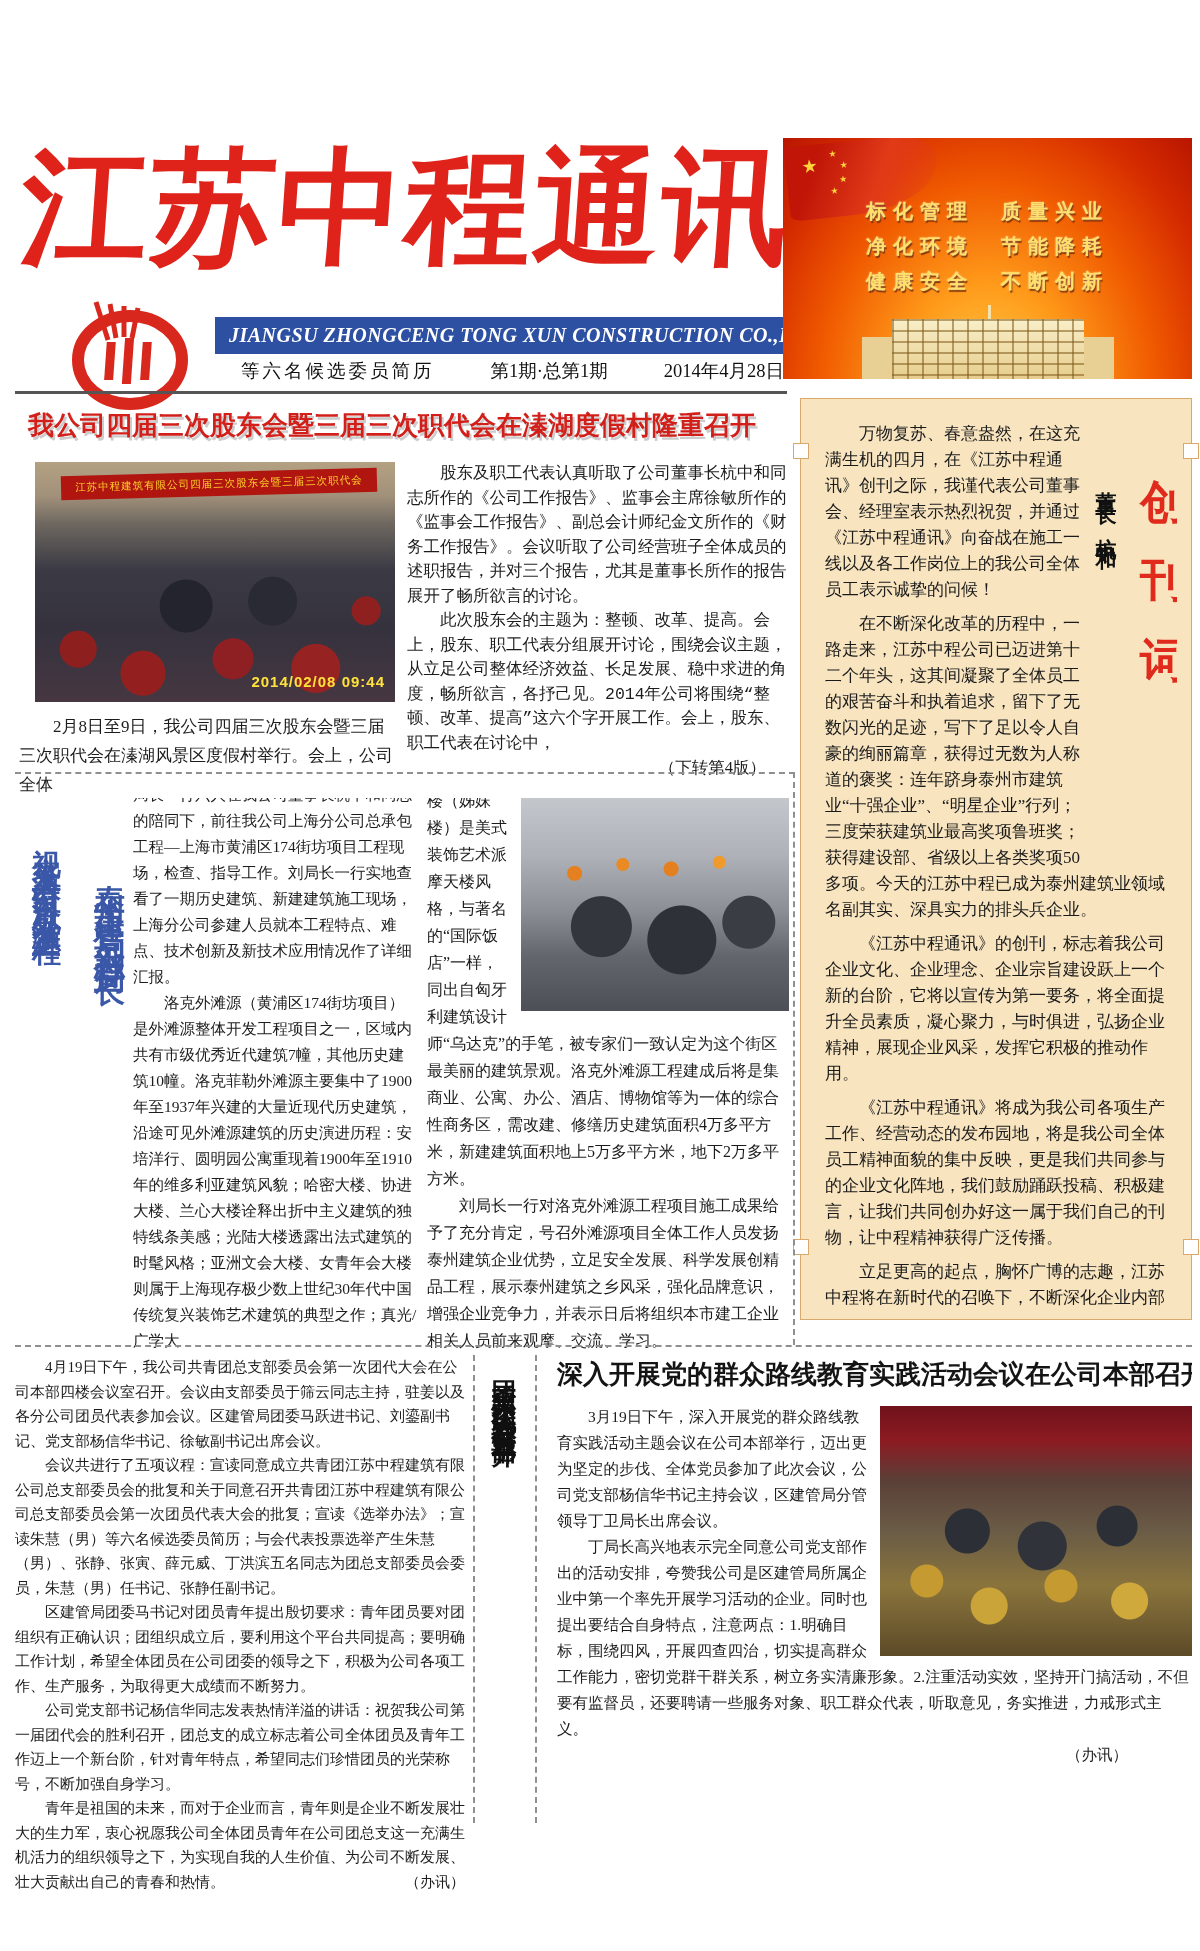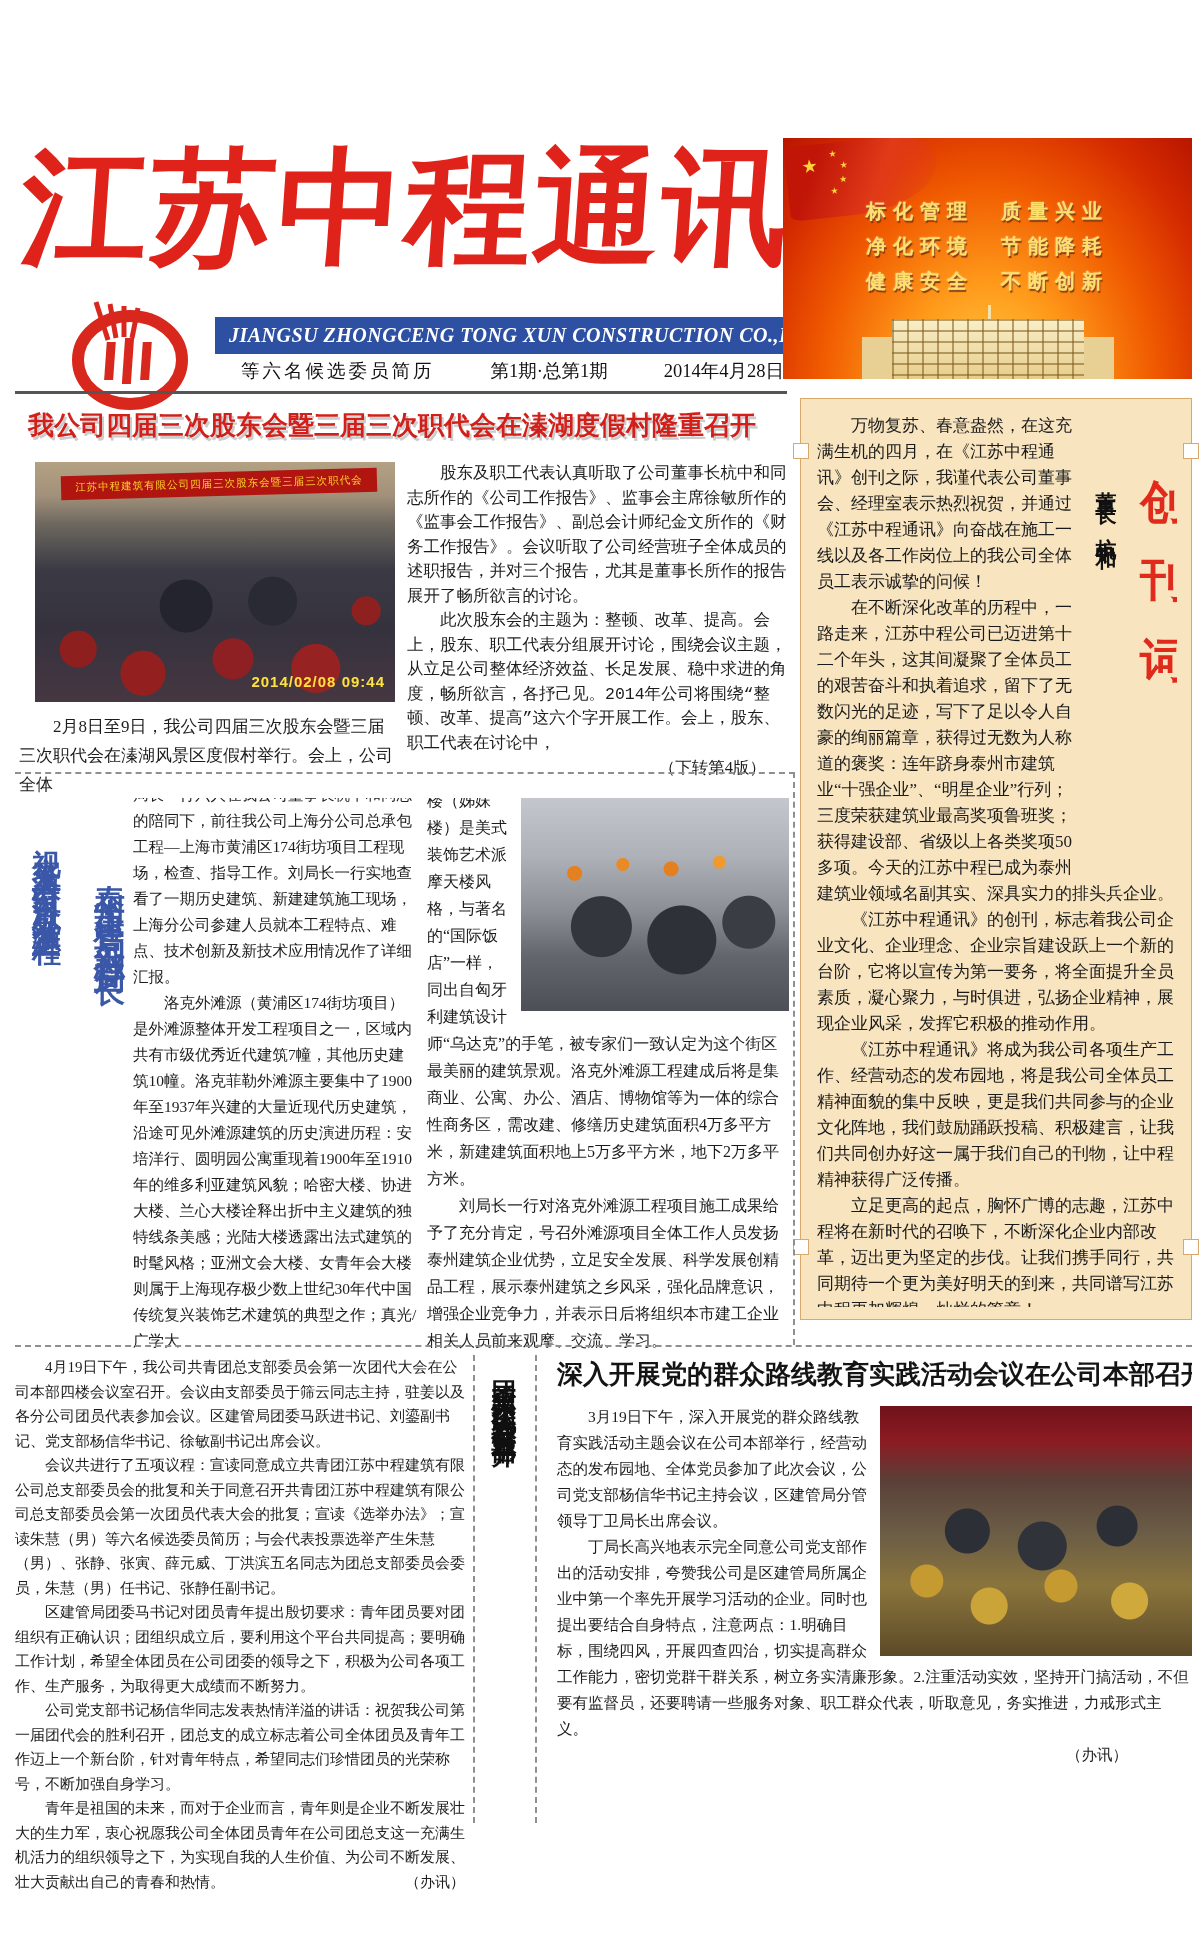--- a/index.html
+++ b/index.html
@@ -80,21 +80,21 @@
   .fw-c-tl{left:-8px;top:44px;} .fw-c-tr{right:-8px;top:44px;}
   .fw-c-bl{left:-8px;bottom:64px;} .fw-c-br{right:-8px;bottom:64px;}
   .fw-inner{position:absolute;left:16px;right:14px;top:14px;bottom:12px;overflow:hidden;
     font-size:17px;line-height:26px;color:#1a1a1a;}
   .fw-title-block{float:right;width:96px;height:452px;position:relative;}
   .fw-title{position:absolute;right:0;top:30px;height:420px;writing-mode:vertical-rl;
     font-size:46px;font-weight:700;color:#e02a1c;letter-spacing:78px;
     font-family:"DejaVu Serif",serif;}
   .fw-byline{position:absolute;right:58px;top:62px;writing-mode:vertical-rl;font-size:21px;
     font-weight:600;letter-spacing:6px;color:#111;}
-  .fw-inner p{margin:0;text-indent:2em;}
+  .fw-inner p{margin:8px;text-indent:2em;}
 
   
   .article2{position:absolute;left:15px;top:772px;width:780px;height:573px;box-sizing:border-box;
     border-top:2px dashed #8f8f8f;border-right:2px dashed #8f8f8f;}
   .a2-strip{position:absolute;writing-mode:vertical-rl;color:#3b57a8;font-weight:700;
     font-family:"DejaVu Serif",serif;}
   .a2-strip-who{left:74px;top:86px;height:480px;font-size:31px;letter-spacing:9px;}
   .a2-strip-action{left:12px;top:52px;height:530px;font-size:29px;letter-spacing:7px;}
   .a2-main{position:absolute;left:118px;top:24px;width:656px;height:556px;display:flex;overflow:hidden;align-items:flex-end;}
   .a2-colA{width:284px;flex:none;font-size:15.5px;line-height:26px;}
@@ -257,20 +257,20 @@
     </div>
 
     <div class="a3-strip">
       <span>团总支第一次团代大会在公司本部召开</span>
     </div>
 
     <div class="article4">
       <div class="headline2">深入开展党的群众路线教育实践活动会议在公司本部召开</div>
       <div class="a4-body">
         <div class="photo3"></div>
-        <p>3月19日下午，深入开展党的群众路线教育实践活动主题会议在公司本部举行，经营动态的发布园地、全体党员参加了此次会议，公司党支部杨信华书记主持会议，区建管局分管领导丁卫局长出席会议。</p>
+        <p>3月19日下午，深入开展党的群众路线教育实践活动主题会议在公司本部举行，迈出更为坚定的步伐、全体党员参加了此次会议，公司党支部杨信华书记主持会议，区建管局分管领导丁卫局长出席会议。</p>
         <p>丁局长高兴地表示完全同意公司党支部作出的活动安排，夸赞我公司是区建管局所属企业中第一个率先开展学习活动的企业。同时也提出要结合自身特点，注意两点：1.明确目标，围绕四风，开展四查四治，切实提高群众工作能力，密切党群干群关系，树立务实清廉形象。2.注重活动实效，坚持开门搞活动，不但要有监督员，还要聘请一些服务对象、职工群众代表，听取意见，务实推进，力戒形式主义。</p>
         <div class="a4-sign">（办讯）</div>
       </div>
     </div>
   </div>
 
 </div>
 
 </body></html>

